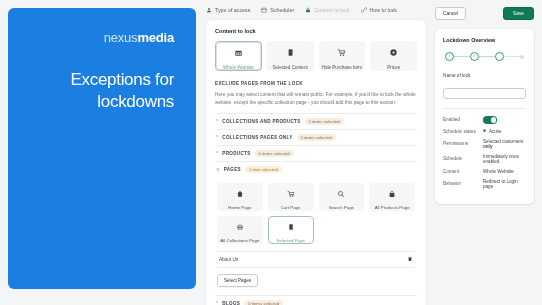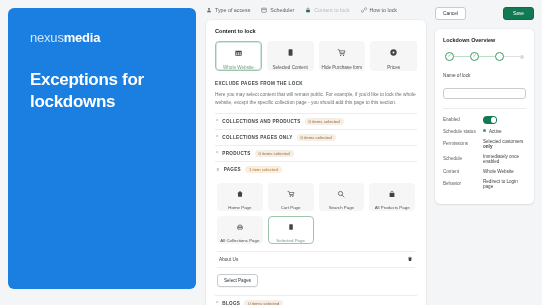--- a/index.html
+++ b/index.html
@@ -14,26 +14,27 @@
   
   .promo {
     width: 188px; height: 281px;
     margin: 8px 0 0 8px;
     background: #1a7fe0;
     border-radius: 6px;
     padding: 22px 22px 0 22px;
     color: #ffffff;
     position: relative;
     flex: 0 0 auto;
+    text-align: right;
   }
   .brand { font-size: 13px; letter-spacing: -0.2px; margin-bottom: 24px; }
   .brand .b-light { color: #cfe4fb; font-weight: 400; }
   .brand .b-bold { color: #ffffff; font-weight: 700; }
   .promo-title {
-    font-size: 17px; font-weight: 700; line-height: 1.28;
+    font-size: 17px; font-weight: 400; line-height: 1.28;
     letter-spacing: -0.3px;
   }
   .promo-body {
     position: absolute; left: 22px; right: 18px; top: 178px;
     font-size: 9.3px; line-height: 1.62; color: #e3efff;
   }
 
   
   .mid { flex: 1 1 auto; padding: 7px 0 0 10px; min-width: 0; }
   .tabs { display: flex; align-items: center; gap: 11px; margin-bottom: 7px; }

